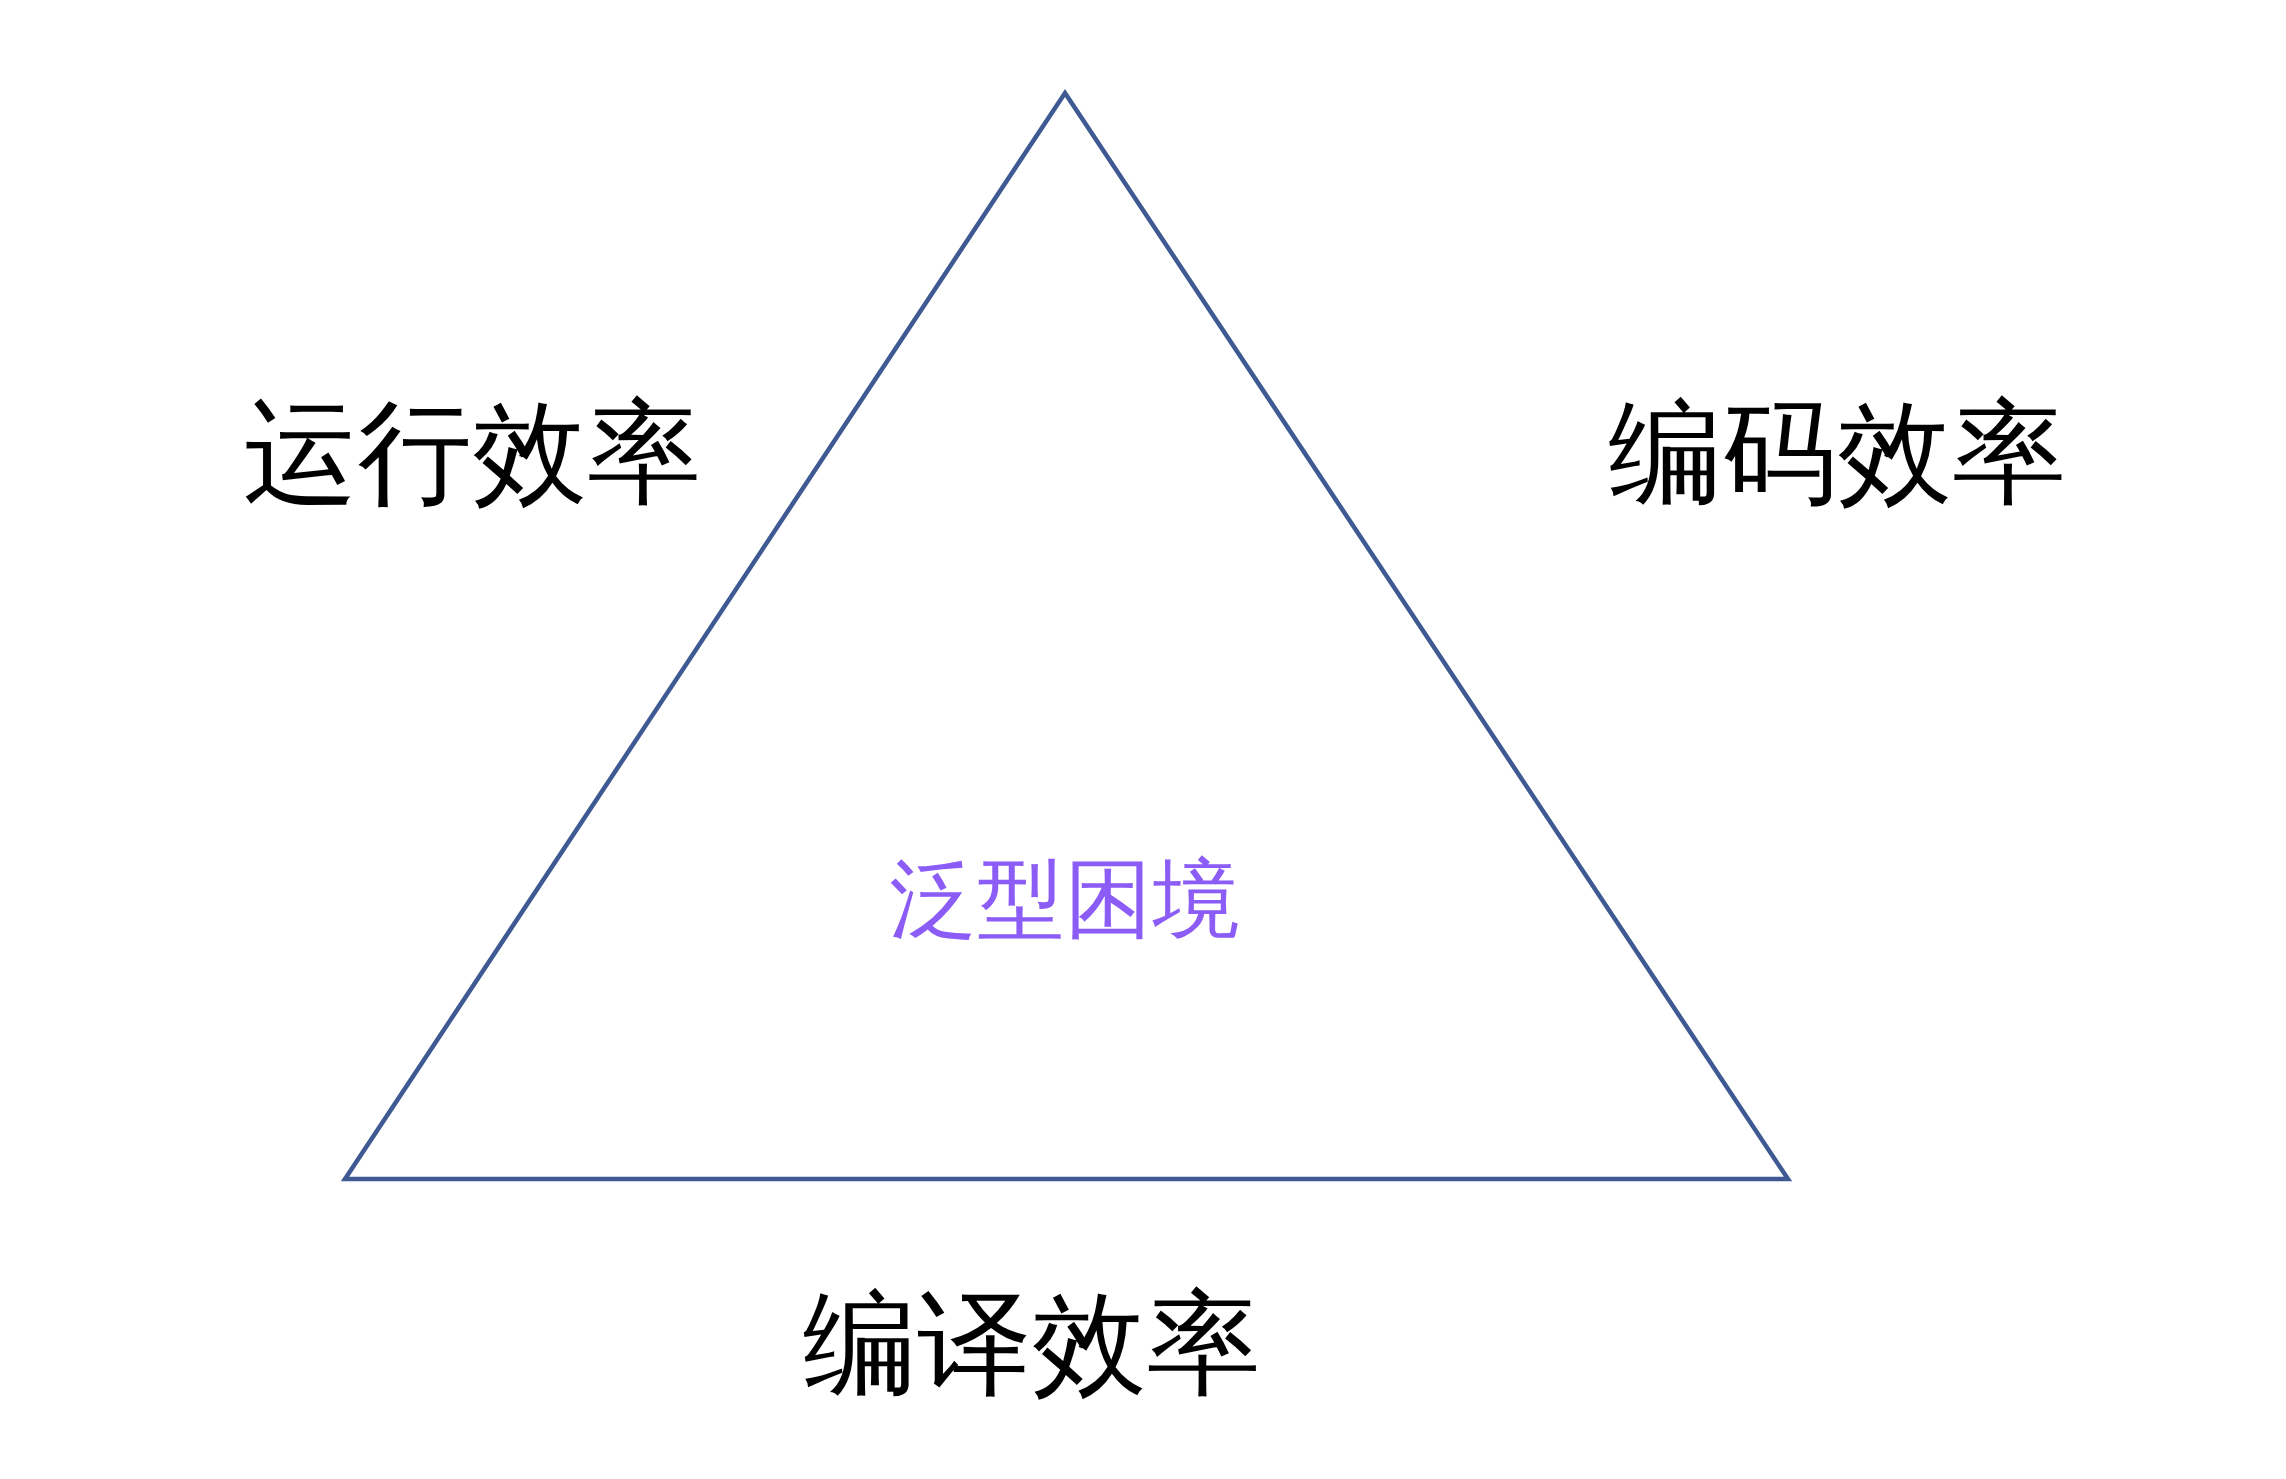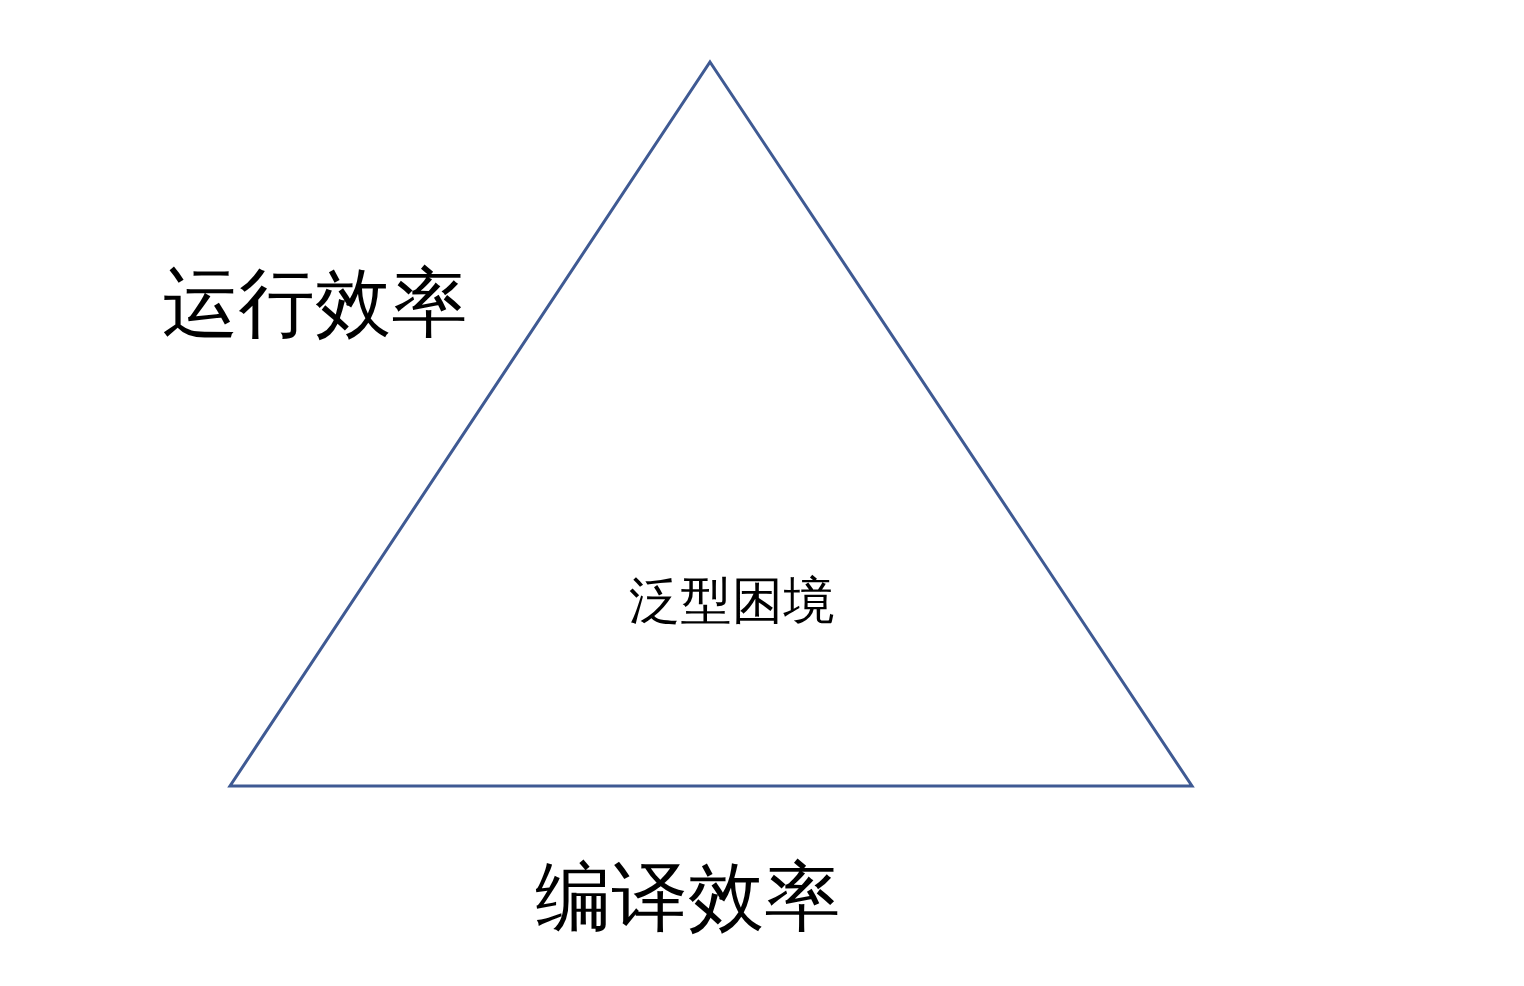--- a/index.html
+++ b/index.html
@@ -80,18 +80,19 @@
 <body>
 
 <div id="diagram-canvas" style="background: rgb(255, 255, 255);">
 
   <svg id="triangle-svg" viewBox="0 0 1524 986" xmlns="http://www.w3.org/2000/svg">
     <polygon id="triangle-outline" points="710,62 1192,786 230,786" fill="none" stroke="#3f5a93" stroke-width="3" stroke-linejoin="miter" vector-effect="non-scaling-stroke"></polygon>
   </svg>
 
   <div class="diagram-label" id="label-left" style="color: rgb(0, 0, 0); font-size: 76px;">运行效率</div>
 
+  <div class="diagram-label" id="label-right" style="color: rgb(0, 0, 0); font-size: 76px;">编码效率</div>
 
-  <div class="diagram-label" id="label-center" style="color: #000000; font-size: 51px; margin-left: 22px;">泛型困境</div>
+  <div class="diagram-label" id="label-center" style="color: #8b5cf6; font-size: 58px;">泛型困境</div>
 
   <div class="diagram-label" id="label-bottom" style="color: rgb(0, 0, 0); font-size: 76px;">编译效率</div>
 
 </div>
 
 </body></html>

